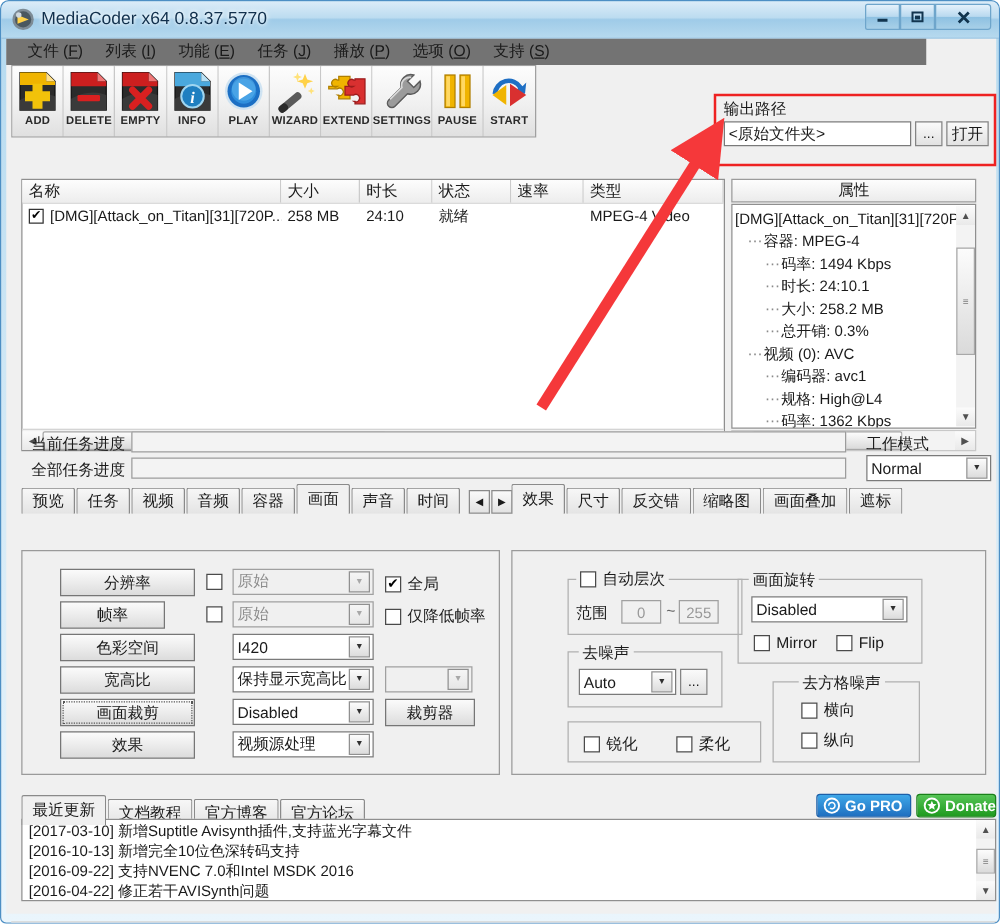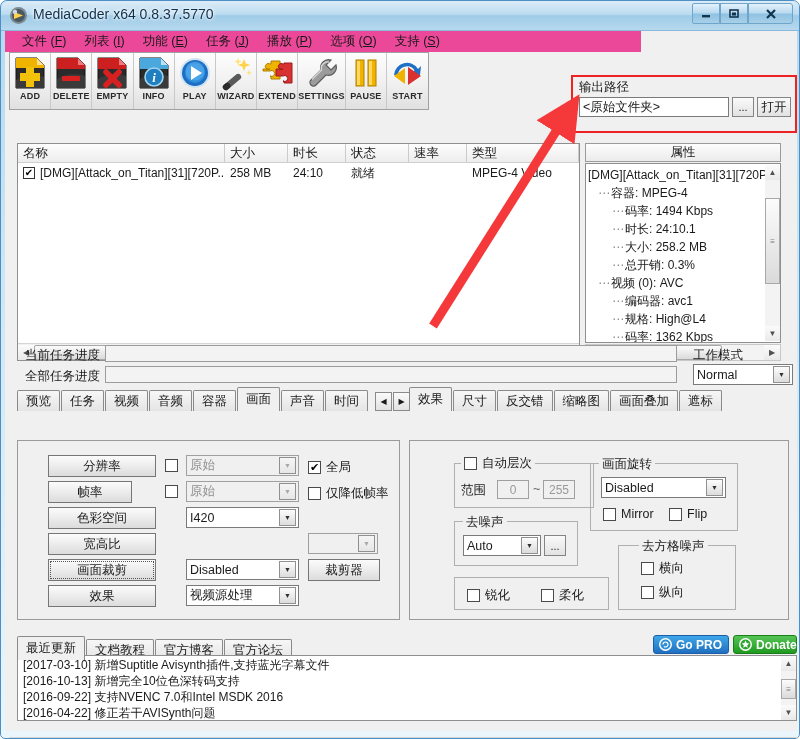--- a/index.html
+++ b/index.html
@@ -49,22 +49,22 @@
     background: linear-gradient(to bottom, #e4f1fb 0%, #b9d9ef 48%, #8ec1e2 52%, #a8d0e8 100%); }
 
   
   #client {
     position: absolute; left: 4px; top: 30px; width: 792px; height: 700px;
     background: #f0f0f0;
   }
 
   
   #menubar {
-    position: absolute; left: 0; top: 0; width: 636px; height: 21px;
-    background: #ec4899;
+    position: absolute; left: 0; top: 0; width: 736px; height: 21px;
+    background: #737373;
     display: flex; align-items: center; padding-left: 8px;
   }
   .menu-item {
     padding: 2px 9px; font-size: 12.5px; color: #1a1a1a; white-space: nowrap;
   }
   .menu-item u { text-decoration: underline; }
 
   
   #toolbar {
     position: absolute; left: 4px; top: 21px; width: 420px; height: 58px;
@@ -627,20 +627,24 @@
         <span class="lbl">仅降低帧率</span>
       </div>
 
       <div class="lbtn" style="left:30px; top:66px; width:108px;">色彩空间</div>
       <div class="combo" style="left:168px; top:66px; width:113px;gap:28px;">
         <div class="combo-text">I420</div>
         <div class="ddbtn">▼</div>
       </div>
 
       <div class="lbtn" style="left:30px; top:92px; width:108px;">宽高比</div>
+      <div class="combo" style="left:168px; top:92px; width:113px;">
+        <div class="combo-text">保持显示宽高比</div>
+        <div class="ddbtn">▼</div>
+      </div>
       <div class="combo dis" style="left:290px; top:92px; width:70px;">
         <div class="combo-text"></div>
         <div class="ddbtn dis">▼</div>
       </div>
 
       <div class="lbtn focus" style="left:30px; top:118px; width:108px;">画面裁剪</div>
       <div class="combo" style="left:168px; top:118px; width:113px;">
         <div class="combo-text">Disabled</div>
         <div class="ddbtn">▼</div>
       </div>

